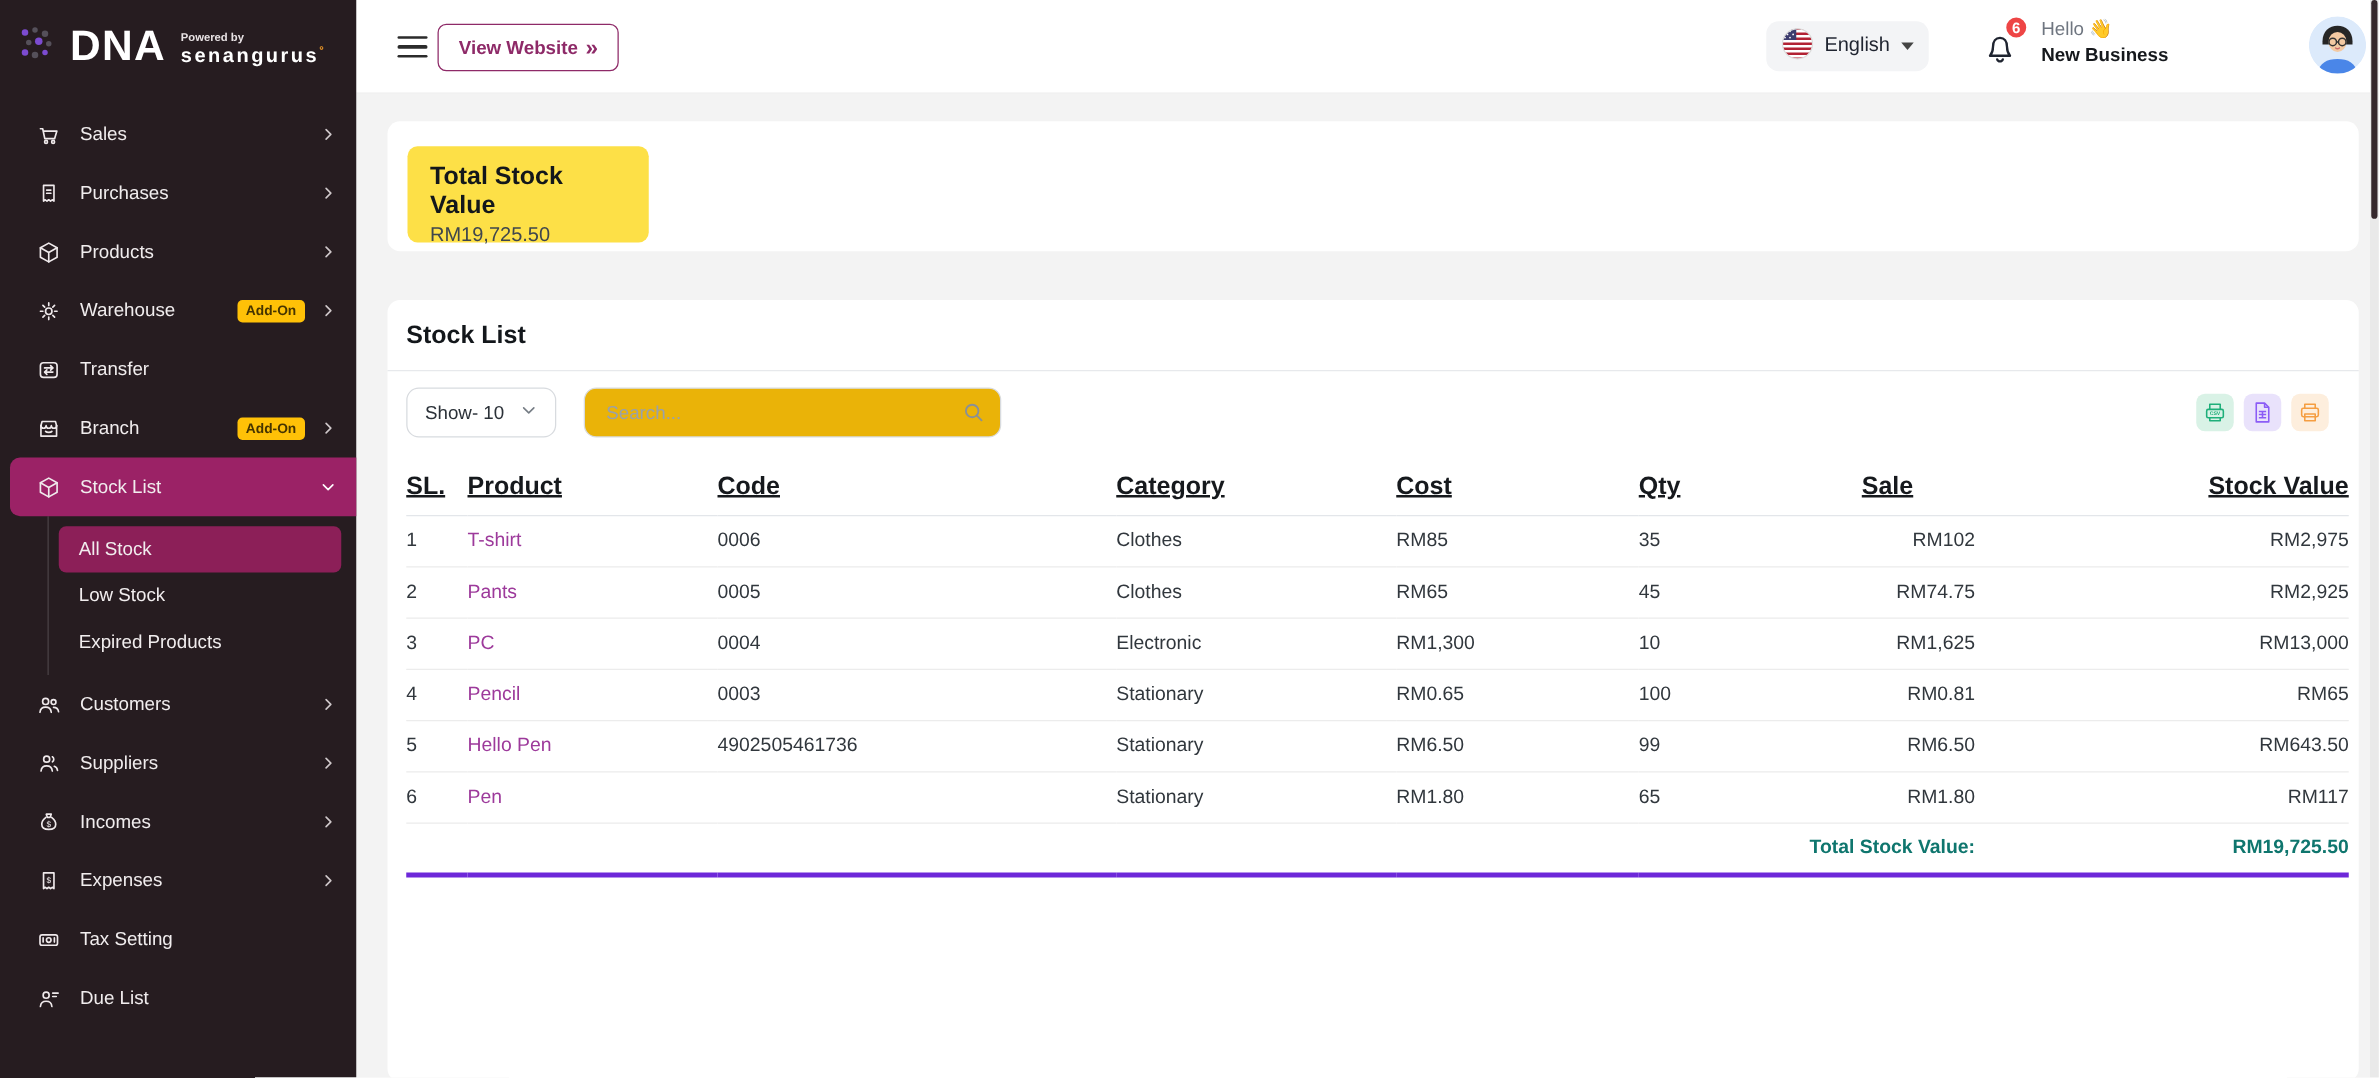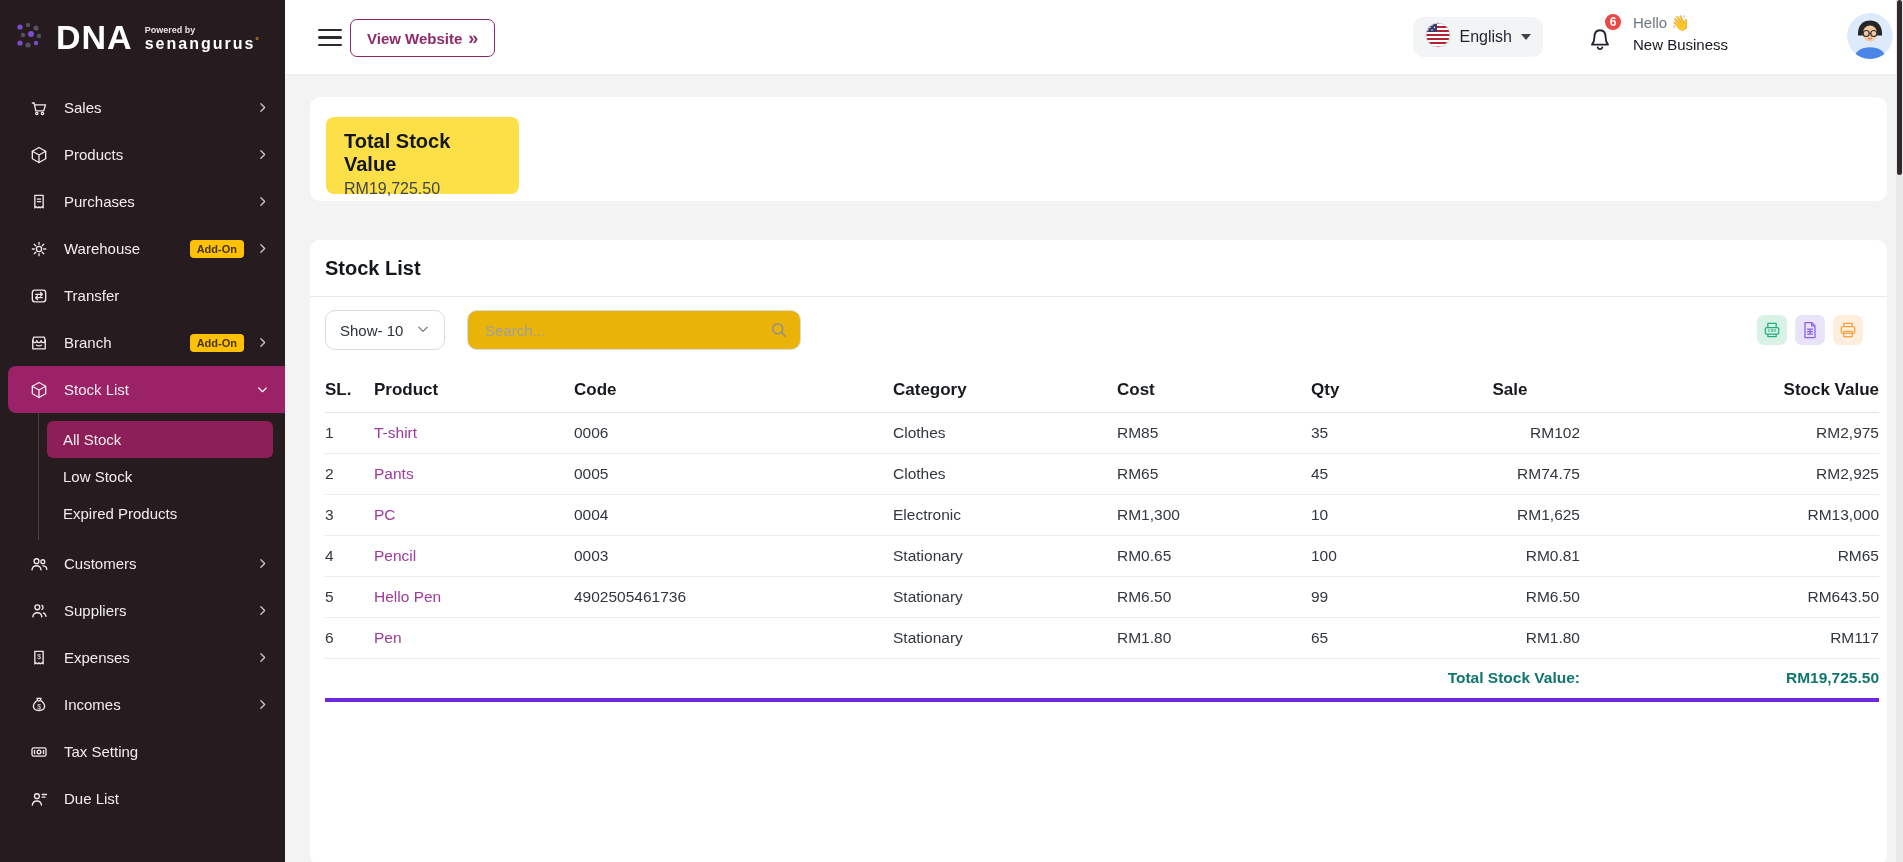--- a/index.html
+++ b/index.html
@@ -34,21 +34,21 @@
               color:#8e2a68; font-size:15px; font-weight:bold; display:flex; align-items:center; gap:6px; cursor:pointer; font-family:inherit; }
   .btn-view .dbl { font-size:18px; line-height:1; }
   .lang { position:absolute; right:360px; top:17px; height:40px; background:#f3f4f6; border-radius:10px; display:flex; align-items:center; padding:0 12px; gap:9px; cursor:pointer; }
   .lang-label { font-size:16px; color:#1f2430; }
   .caret { width:0; height:0; border-left:5px solid transparent; border-right:5px solid transparent; border-top:6px solid #444; }
   .notif { position:absolute; right:288px; top:24px; width:30px; height:30px; cursor:pointer; }
   .notif-badge { position:absolute; right:-8px; top:-12px; min-width:20px; height:20px; background:#ee4545; color:#fff; border-radius:50%;
                  font-size:12px; font-weight:bold; display:flex; align-items:center; justify-content:center; border:2px solid #fff; }
   .hello { position:absolute; right:120px; top:14px; width:150px; }
   .hello-line1 { font-size:15px; color:#6f7680; }
-  .hello-line2 { font-size:15px; font-weight:normal; color:#15181c; margin-top:4px; }
+  .hello-line2 { font-size:15px; font-weight:bold; color:#15181c; margin-top:4px; }
   .avatar { position:absolute; right:10px; top:13px; width:46px; height:46px; border-radius:50%; overflow:hidden; cursor:pointer; }
 
   
   .content { position:absolute; left:285px; top:75px; right:0; bottom:0; background:#f3f3f3; }
   .scrollbar-track { position:absolute; right:0; top:-75px; width:7px; height:862px; background:#e9e9e9; z-index:9; }
   .scrollbar-thumb { position:absolute; right:1px; top:0; width:5px; height:175px; background:#35282c; border-radius:3px; }
 
   .stats-card { position:absolute; left:25px; top:22px; width:1577px; height:104px; background:#fff; border-radius:10px; padding:20px 0 0 16px; display:flex; gap:18px; }
   .stat { border-radius:8px; padding:13px 18px 0 18px; height:77px; }
   .stat-green { background:#cbeeda; width:164px; }
@@ -68,21 +68,21 @@
   .search-ic { position:absolute; right:12px; top:10px; }
   .export-group { position:absolute; right:24px; top:75px; display:flex; gap:8px; }
   .exp-btn { width:30px; height:30px; border-radius:7px; border:none; display:flex; align-items:center; justify-content:center; cursor:pointer; }
   .exp-csv { background:#d9f2e6; color:#1faf7a; }
   .exp-file { background:#e9e2fb; color:#8b5cf6; }
   .exp-print { background:#fdeedd; color:#f59e42; }
 
   table.stock { position:absolute; left:15px; top:128px; width:1554px; border-collapse:collapse; table-layout:fixed; }
   table.stock col.c1{width:49px} table.stock col.c2{width:200px} table.stock col.c3{width:319px} table.stock col.c4{width:224px}
   table.stock col.c5{width:194px} table.stock col.c6{width:129px} table.stock col.c7{width:140px} table.stock col.c8{width:299px}
-  table.stock th { font-size:17px; font-weight:600; color:#16191d; text-align:left; height:44px; border-bottom:1px solid #e3e6ea; padding:0; }
+  table.stock th { font-size:20px; font-weight:600; color:#16191d; text-align:left; height:44px; border-bottom:1px solid #e3e6ea; padding:0;text-decoration:underline; }
   table.stock th.center { text-align:center; }
   table.stock th.right { text-align:right; }
   table.stock td { font-size:15.5px; color:#31373d; height:41px; border-bottom:1px solid #ececec; padding:0; }
   td.sl { padding-left:9px; }
   td.center { text-align:right; }
   td.right { text-align:right; }
   .prod-link { color:#9d3a9b; cursor:pointer; }
   .qty { color:#28a745; }
   tr.total-row td { height:42px; font-weight:bold; color:#0f766e; border-bottom:4px solid #6d28d9; }
 </style>
@@ -128,40 +128,40 @@
         <span class="chev">
           <svg width="13" height="13" viewBox="0 0 24 24" fill="none" stroke="#cfc8ca" stroke-width="2.4" stroke-linecap="round" stroke-linejoin="round">
               <path d="M9 5l7 7-7 7"></path>
             </svg>
         </span>
       </div>
 
       <div class="nav-item">
         <span class="nav-ic">
           <svg width="20" height="20" viewBox="0 0 24 24" fill="none" stroke="currentColor" stroke-width="1.6" stroke-linejoin="round" stroke-linecap="round">
+            <path d="M7 4h10v15l-1.7-1.2-1.6 1.2-1.7-1.2-1.7 1.2-1.6-1.2L7 19z"></path>
+              <path d="M10 8.5h4M10 11.5h4"></path>
+            </svg>
+        </span>
+        <span class="nav-label">Purchases</span>
+        <span class="chev">
+          <svg width="13" height="13" viewBox="0 0 24 24" fill="none" stroke="#cfc8ca" stroke-width="2.4" stroke-linecap="round" stroke-linejoin="round">
+              <path d="M9 5l7 7-7 7"></path>
+            </svg>
+        </span>
+      </div>
+
+      <div class="nav-item">
+        <span class="nav-ic">
+          <svg width="20" height="20" viewBox="0 0 24 24" fill="none" stroke="currentColor" stroke-width="1.6" stroke-linejoin="round" stroke-linecap="round">
             <path d="M12 3l8 4.5v9L12 21l-8-4.5v-9z"></path>
               <path d="M4 7.5l8 4.5 8-4.5M12 12v9"></path>
             </svg>
         </span>
         <span class="nav-label">Products</span>
-        <span class="chev">
-          <svg width="13" height="13" viewBox="0 0 24 24" fill="none" stroke="#cfc8ca" stroke-width="2.4" stroke-linecap="round" stroke-linejoin="round">
-              <path d="M9 5l7 7-7 7"></path>
-            </svg>
-        </span>
-      </div>
-
-      <div class="nav-item">
-        <span class="nav-ic">
-          <svg width="20" height="20" viewBox="0 0 24 24" fill="none" stroke="currentColor" stroke-width="1.6" stroke-linejoin="round" stroke-linecap="round">
-            <path d="M7 4h10v15l-1.7-1.2-1.6 1.2-1.7-1.2-1.7 1.2-1.6-1.2L7 19z"></path>
-              <path d="M10 8.5h4M10 11.5h4"></path>
-            </svg>
-        </span>
-        <span class="nav-label">Purchases</span>
         <span class="chev">
           <svg width="13" height="13" viewBox="0 0 24 24" fill="none" stroke="#cfc8ca" stroke-width="2.4" stroke-linecap="round" stroke-linejoin="round">
               <path d="M9 5l7 7-7 7"></path>
             </svg>
         </span>
       </div>
 
       <div class="nav-item">
         <span class="nav-ic">
           <svg width="20" height="20" viewBox="0 0 24 24" fill="none" stroke="currentColor" stroke-width="1.6" stroke-linejoin="round" stroke-linecap="round">
@@ -262,41 +262,41 @@
         <span class="chev">
           <svg width="13" height="13" viewBox="0 0 24 24" fill="none" stroke="#cfc8ca" stroke-width="2.4" stroke-linecap="round" stroke-linejoin="round">
               <path d="M9 5l7 7-7 7"></path>
             </svg>
         </span>
       </div>
 
       <div class="nav-item">
         <span class="nav-ic">
           <svg width="20" height="20" viewBox="0 0 24 24" fill="none" stroke="currentColor" stroke-width="1.6" stroke-linejoin="round" stroke-linecap="round">
-            <path d="M7 4h10v15l-1.7-1.2-1.6 1.2-1.7-1.2-1.7 1.2-1.6-1.2L7 19z"></path>
-            <text x="12" y="13.6" font-size="8" text-anchor="middle" fill="currentColor" stroke="none" font-family="'Liberation Sans',sans-serif">$</text>
-            </svg>
-        </span>
-        <span class="nav-label">Expenses</span>
-        <span class="chev">
-          <svg width="13" height="13" viewBox="0 0 24 24" fill="none" stroke="#cfc8ca" stroke-width="2.4" stroke-linecap="round" stroke-linejoin="round">
-              <path d="M9 5l7 7-7 7"></path>
-            </svg>
-        </span>
-      </div>
-
-      <div class="nav-item">
-        <span class="nav-ic">
-          <svg width="20" height="20" viewBox="0 0 24 24" fill="none" stroke="currentColor" stroke-width="1.6" stroke-linejoin="round" stroke-linecap="round">
             <path d="M9.6 4h4.8l-1.1 3h-2.6z"></path>
               <path d="M9.3 7c-2.6 2-4 4.1-4 6.6 0 3.4 2.6 5 6.7 5s6.7-1.6 6.7-5c0-2.5-1.4-4.6-4-6.6"></path>
             <text x="12" y="16.8" font-size="8" text-anchor="middle" fill="currentColor" stroke="none" font-family="'Liberation Sans',sans-serif">$</text>
             </svg>
         </span>
         <span class="nav-label">Incomes</span>
+        <span class="chev">
+          <svg width="13" height="13" viewBox="0 0 24 24" fill="none" stroke="#cfc8ca" stroke-width="2.4" stroke-linecap="round" stroke-linejoin="round">
+              <path d="M9 5l7 7-7 7"></path>
+            </svg>
+        </span>
+      </div>
+
+      <div class="nav-item">
+        <span class="nav-ic">
+          <svg width="20" height="20" viewBox="0 0 24 24" fill="none" stroke="currentColor" stroke-width="1.6" stroke-linejoin="round" stroke-linecap="round">
+            <path d="M7 4h10v15l-1.7-1.2-1.6 1.2-1.7-1.2-1.7 1.2-1.6-1.2L7 19z"></path>
+            <text x="12" y="13.6" font-size="8" text-anchor="middle" fill="currentColor" stroke="none" font-family="'Liberation Sans',sans-serif">$</text>
+            </svg>
+        </span>
+        <span class="nav-label">Expenses</span>
         <span class="chev">
           <svg width="13" height="13" viewBox="0 0 24 24" fill="none" stroke="#cfc8ca" stroke-width="2.4" stroke-linecap="round" stroke-linejoin="round">
               <path d="M9 5l7 7-7 7"></path>
             </svg>
         </span>
       </div>
 
       <div class="nav-item">
         <span class="nav-ic">
           <svg width="20" height="20" viewBox="0 0 24 24" fill="none" stroke="currentColor" stroke-width="1.6" stroke-linejoin="round" stroke-linecap="round">

